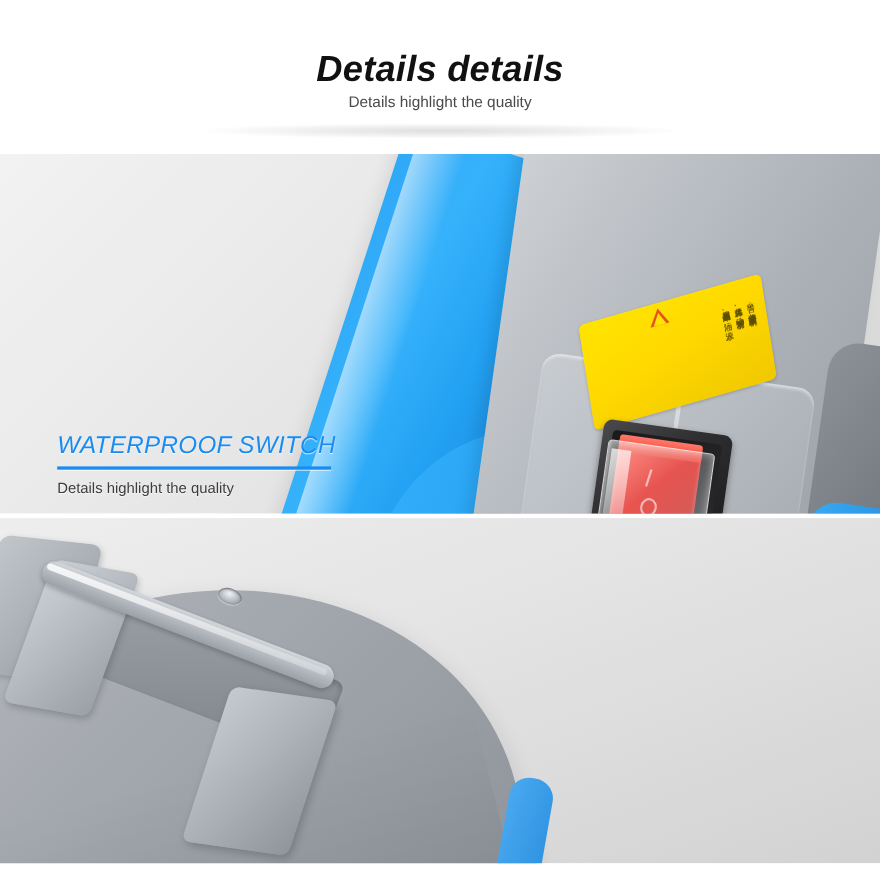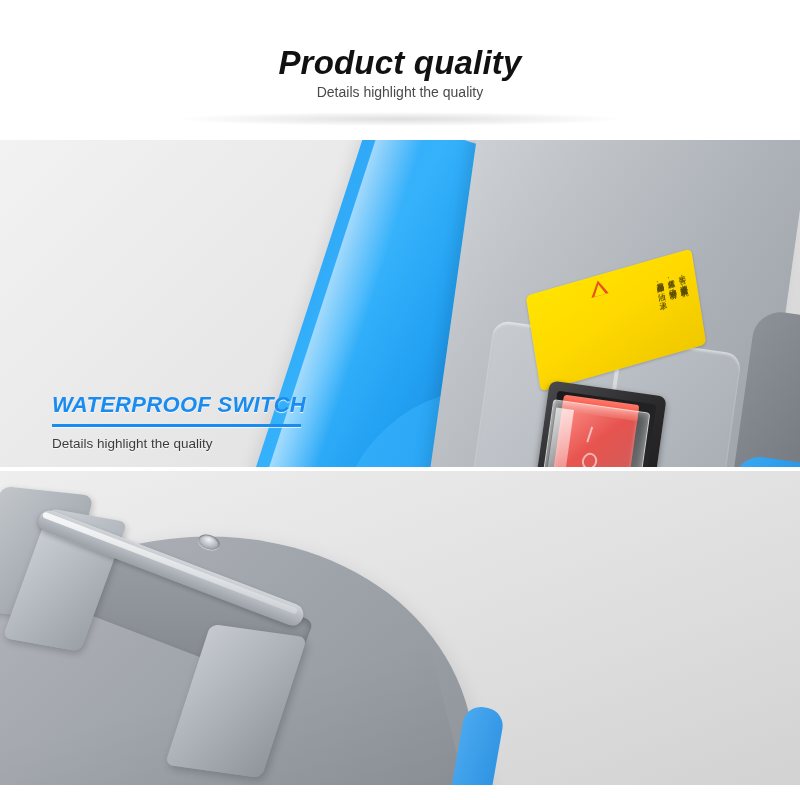--- a/index.html
+++ b/index.html
@@ -275,21 +275,21 @@
   .p2-blue{
     position:absolute;left:458px;top:236px;width:40px;height:90px;
     background:linear-gradient(100deg,#4aa9f0,#2f93e2);
     border-radius:18px 18px 0 0;
     transform:rotate(10deg);
   }
 
   
   .txt{position:absolute;}
   .txt-head{
-    font-size:22px;font-weight:bold;font-style:italic;
+    font-size:22px;font-weight:normal;font-style:italic;
     color:#1a8cf0;letter-spacing:0.3px;white-space:nowrap;
     text-shadow:0 1px 1px rgba(255,255,255,0.85);
   }
   .txt-rule{
     height:3px;background:#1a8cf0;margin-top:6px;
     box-shadow:0 1px 0 rgba(255,255,255,0.7);
   }
   .txt-sub{
     font-size:13.5px;color:#3c3c3c;margin-top:9px;
     text-shadow:0 1px 1px rgba(255,255,255,0.8);
@@ -302,21 +302,21 @@
     position:absolute;left:0;top:467px;width:800px;height:4px;background:#ffffff;
   }
   .footer-space{
     position:absolute;left:0;top:785px;width:800px;height:15px;background:#ffffff;
   }
 </style>
 </head>
 <body>
 
 <div class="header">
-  <div class="header-title">Product quality</div>
+  <div class="header-title">Details details</div>
   <div class="header-sub">Details highlight the quality</div>
   <div class="header-shadow"></div>
 </div>
 
 <div class="panel panel-one">
   <div class="panel-bg"></div>
 
   <div class="p1-scene">
     <div class="p1-blue"></div>
     <div class="p1-blue-gloss"></div>

